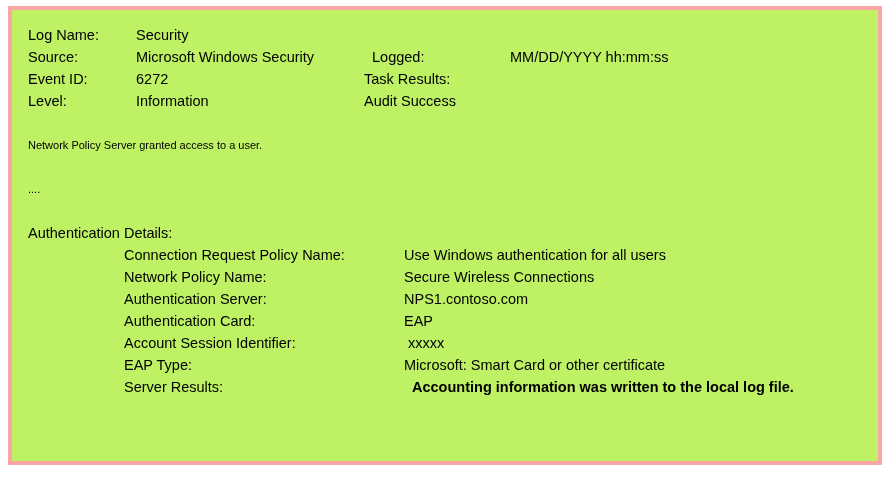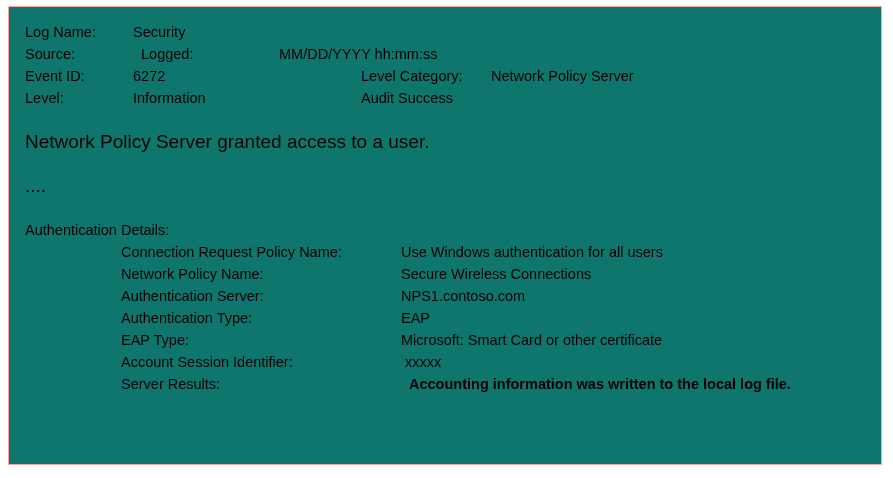--- a/index.html
+++ b/index.html
@@ -13,23 +13,23 @@
     font-family: "Liberation Sans", sans-serif;
     color: #000000;
     overflow: hidden;
   }
   .event-card {
     position: absolute;
     left: 8px;
     top: 6px;
     width: 874px;
     height: 459px;
-    border: 1px solid #fca5a5;
+    border: 4px solid #fca5a5;
     box-sizing: border-box;
-    background: #0f766e;
+    background: #bef264;
     padding: 14px 16px 0 16px;
   }
   .hdr {
     font-size: 14.5px;
     line-height: 22px;
   }
   .hdr-row {
     display: flex;
     align-items: baseline;
     white-space: nowrap;
@@ -46,21 +46,21 @@
     width: 130px;
     flex: 0 0 130px;
   }
   .c-value2 {
     flex: 0 0 auto;
   }
   .pad-logged {
     padding-left: 8px;
   }
   .body-text {
-    font-size: 19px;
+    font-size: 11px;
     line-height: 22px;
   }
   .spacer-1 { height: 22px; }
   .spacer-2 { height: 22px; }
   .details-head {
     font-size: 14.5px;
     line-height: 22px;
   }
   .detail-row {
     display: flex;
@@ -95,29 +95,29 @@
 
   <div class="hdr">
 
     <div class="hdr-row">
       <span class="c-label">Log Name:</span>
       <span class="c-value">Security</span>
     </div>
 
     <div class="hdr-row">
       <span class="c-label">Source:</span>
+      <span class="c-value">Microsoft Windows Security</span>
       <span class="c-label2 pad-logged">Logged:</span>
       <span class="c-value2 pad-logged">MM/DD/YYYY hh:mm:ss</span>
     </div>
 
     <div class="hdr-row">
       <span class="c-label">Event ID:</span>
       <span class="c-value">6272</span>
-      <span class="c-label2">Level Category:</span>
-      <span class="c-value2">Network Policy Server</span>
+      <span class="c-label2">Task Results:</span>
     </div>
 
     <div class="hdr-row">
       <span class="c-label">Level:</span>
       <span class="c-value">Information</span>
       <span class="c-value2">Audit Success</span>
     </div>
 
   </div>
 
@@ -149,34 +149,34 @@
 
 
     <div class="detail-row">
       <span class="d-indent"></span>
       <span class="d-label">Authentication Server:</span>
       <span class="d-value">NPS1.contoso.com</span>
     </div>
 
     <div class="detail-row">
       <span class="d-indent"></span>
-      <span class="d-label">Authentication Type:</span>
+      <span class="d-label">Authentication Card:</span>
       <span class="d-value">EAP</span>
+    </div>
+
+    <div class="detail-row">
+      <span class="d-indent"></span>
+      <span class="d-label">Account Session Identifier:</span>
+      <span class="d-value nudge">xxxxx</span>
     </div>
 
     <div class="detail-row">
       <span class="d-indent"></span>
       <span class="d-label">EAP Type:</span>
       <span class="d-value">Microsoft: Smart Card or other certificate</span>
-    </div>
-
-    <div class="detail-row">
-      <span class="d-indent"></span>
-      <span class="d-label">Account Session Identifier:</span>
-      <span class="d-value nudge">xxxxx</span>
     </div>
 
     <div class="detail-row">
       <span class="d-indent"></span>
       <span class="d-label">Server Results:</span>
       <span class="d-value nudge2">Accounting information was written to the local log file.</span>
     </div>
 
   </div>
 

